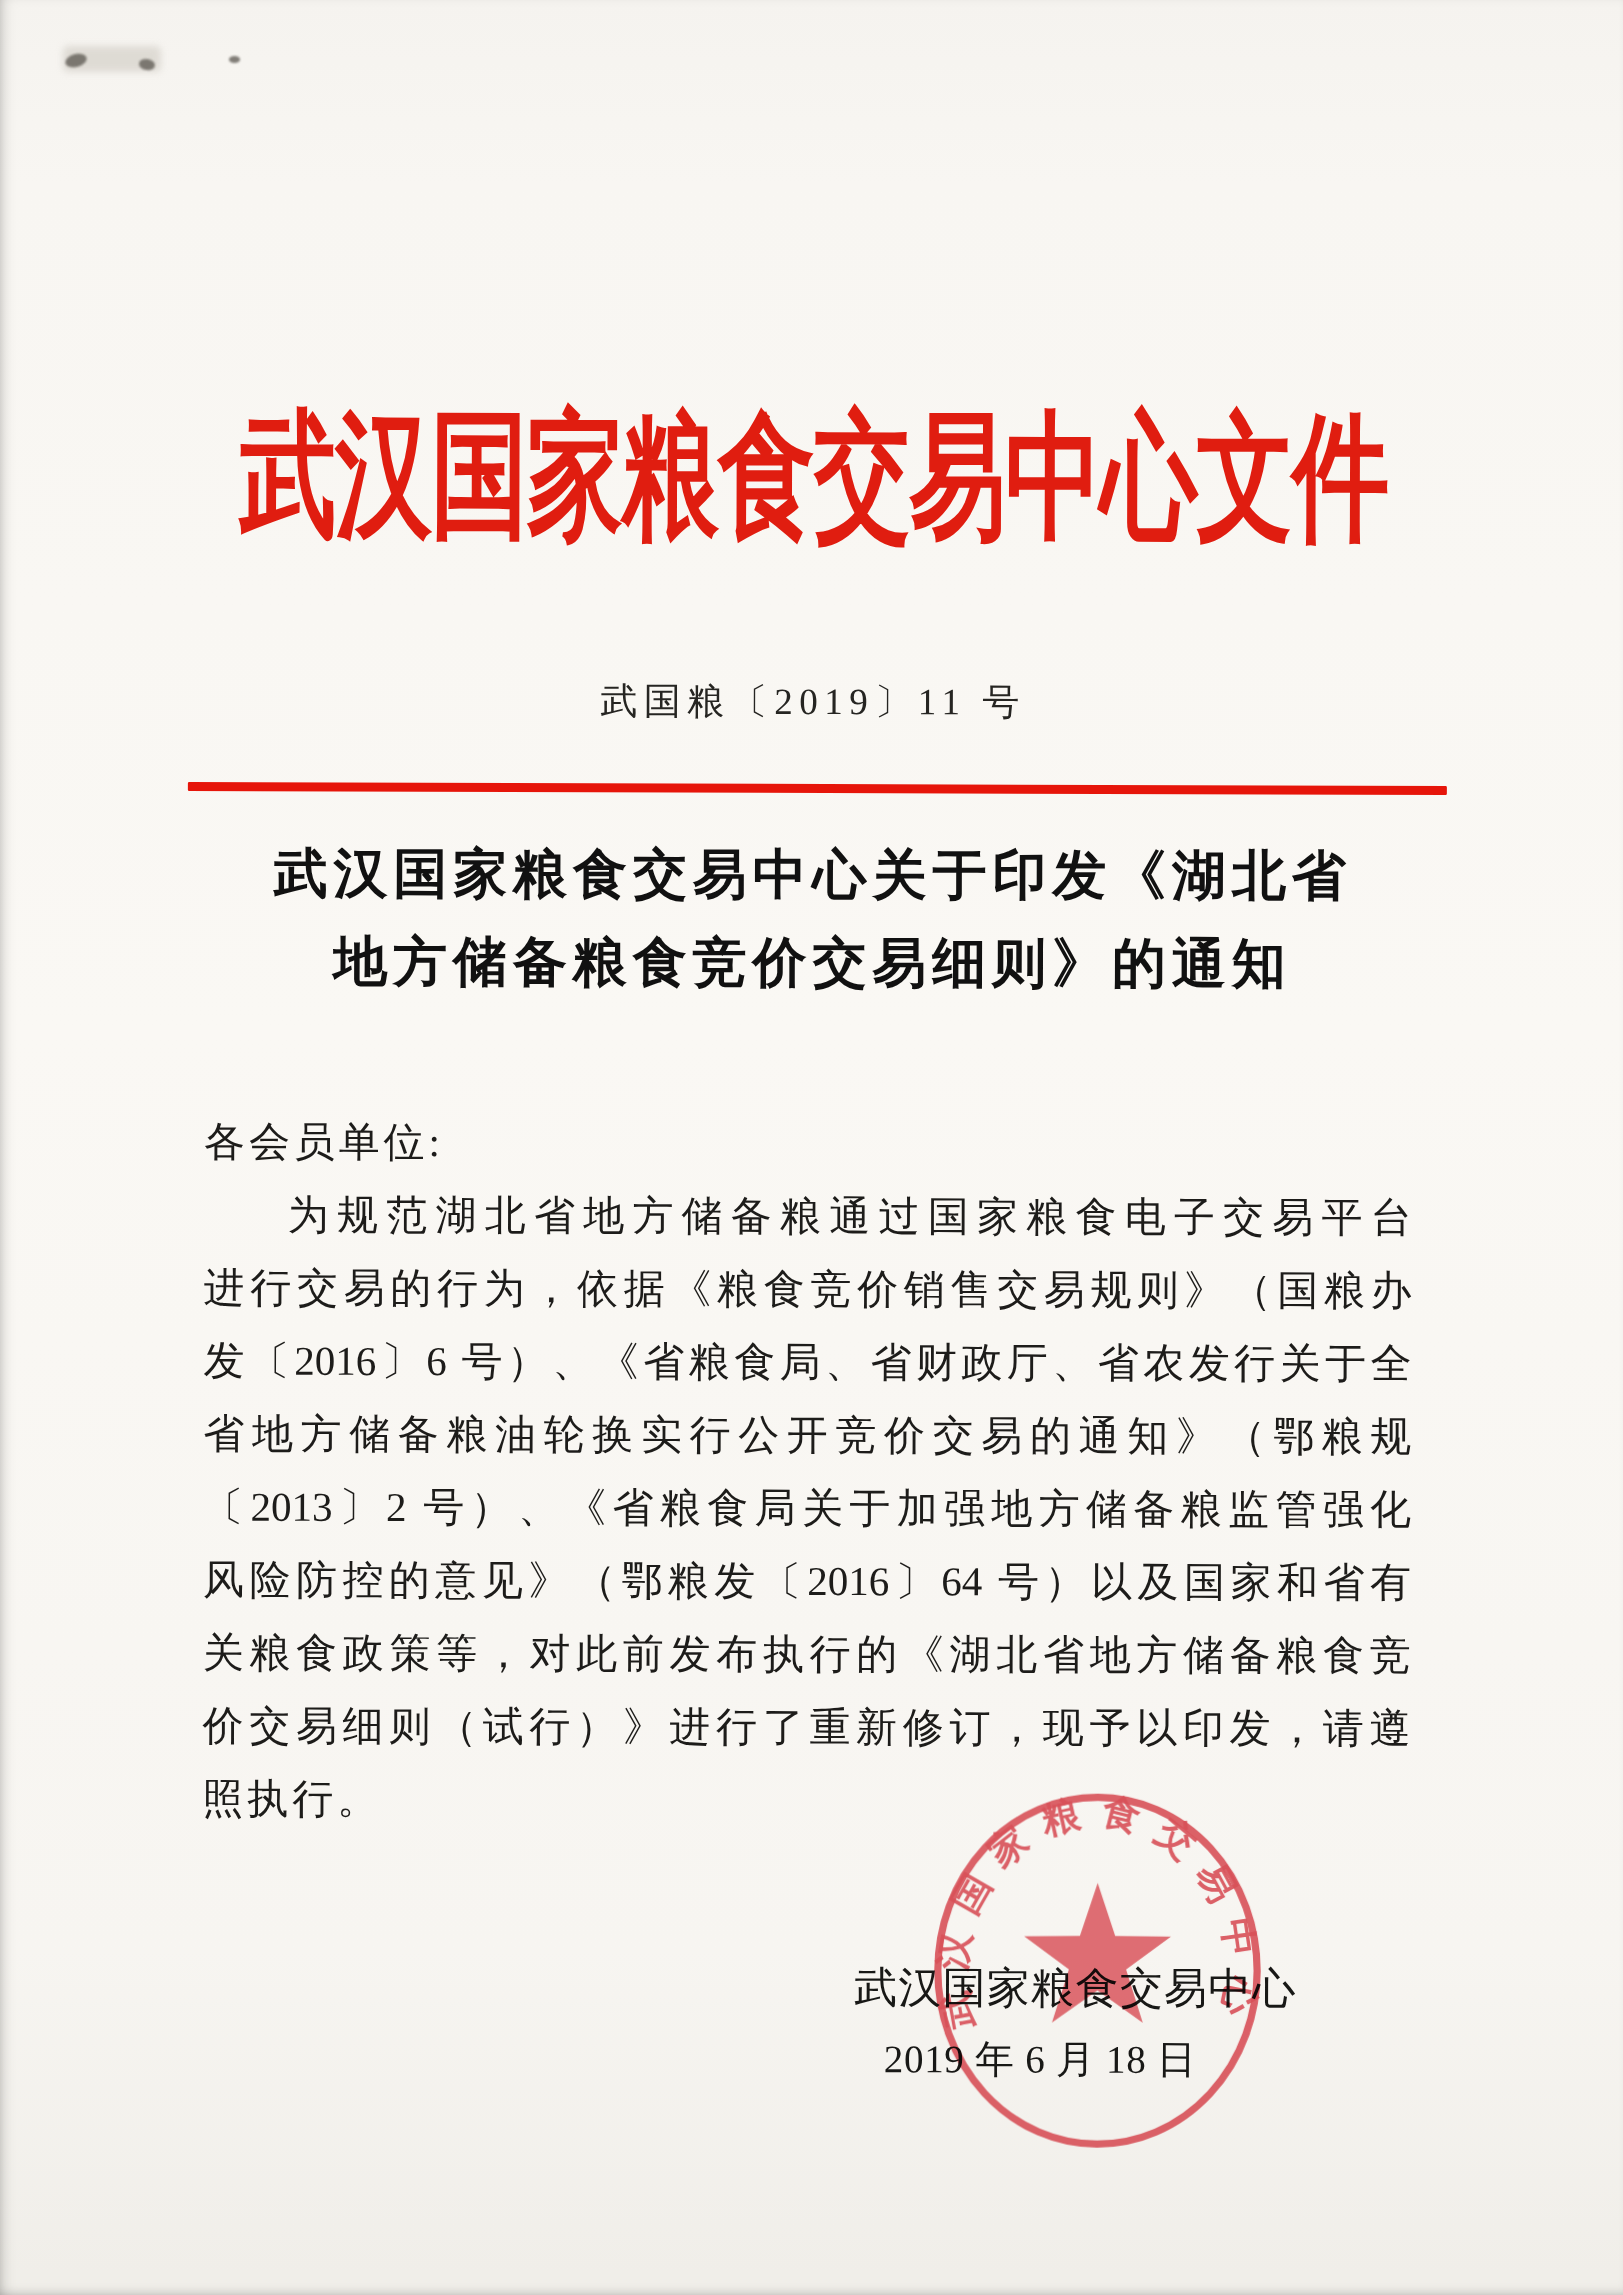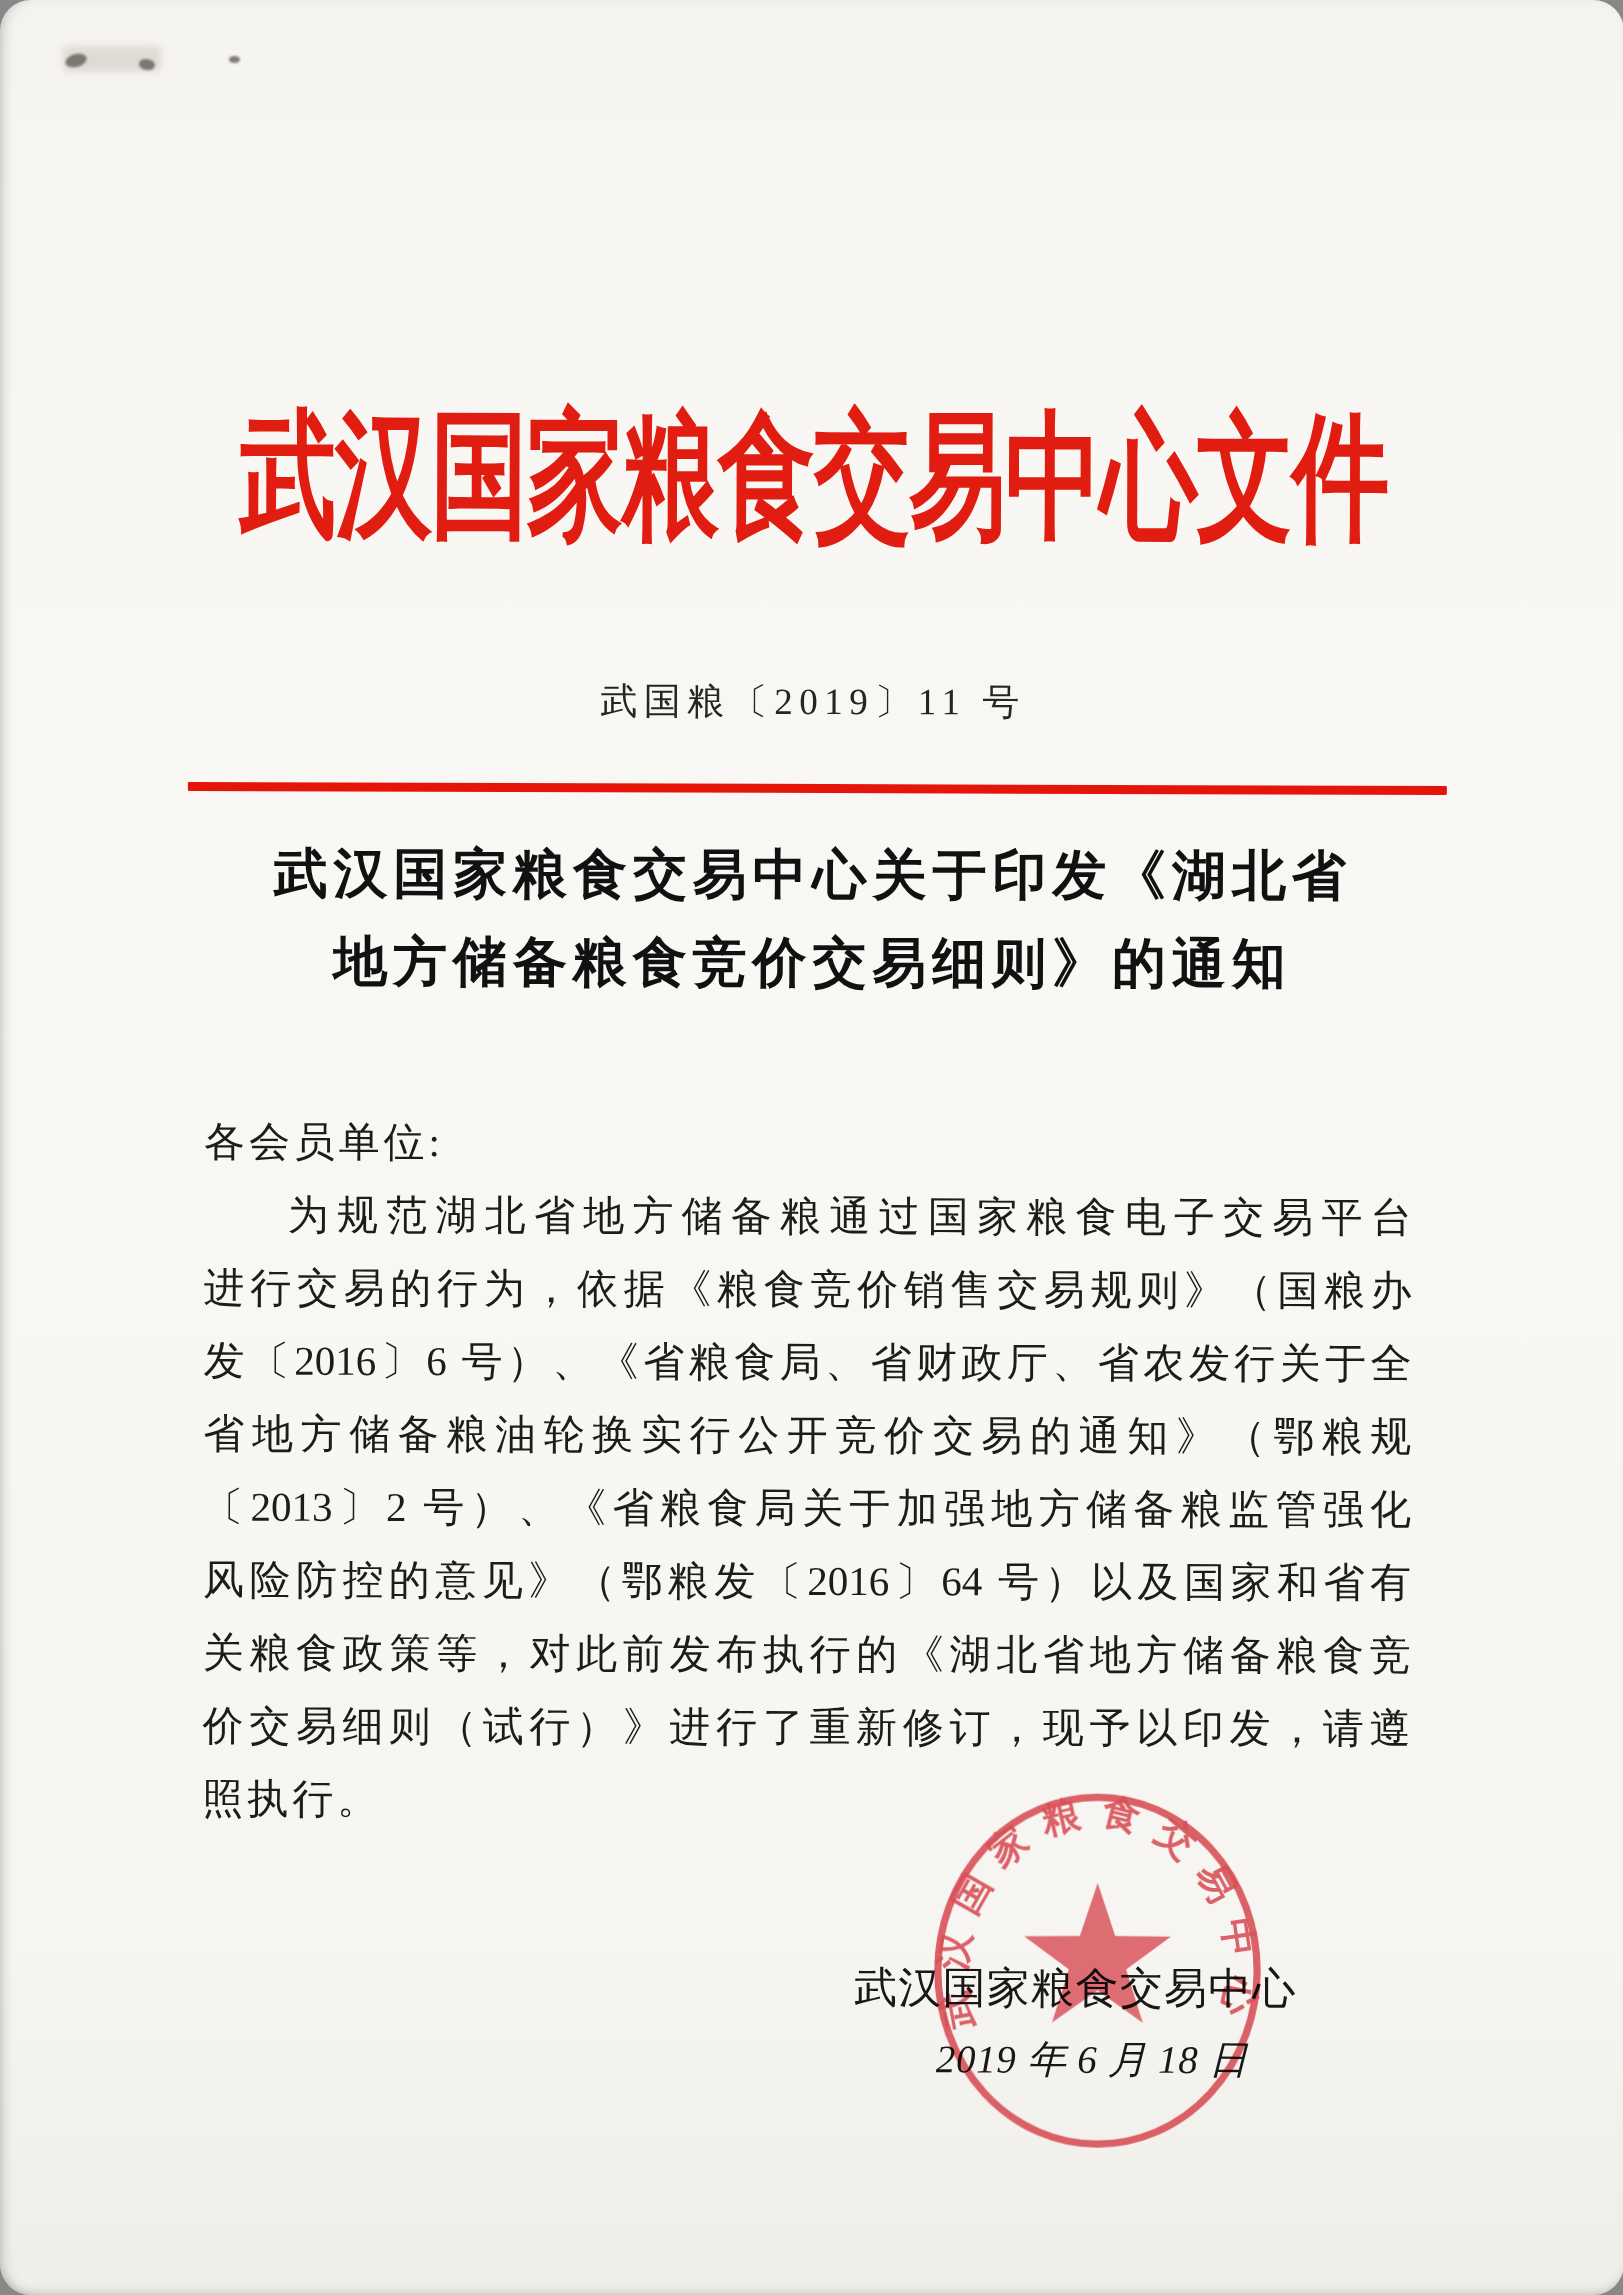--- a/index.html
+++ b/index.html
@@ -6,21 +6,20 @@
   .page{
     position:relative;
     width:1624px;height:2295px;
     background:
       linear-gradient(180deg,#f5f3ef 0%,#f8f6f2 8%,#faf8f4 45%,#f7f5f1 85%,#f0eee9 99%),
       #f7f5f1;
     overflow:hidden;
     font-family:"Liberation Serif","DejaVu Serif",serif;
     color:#21201e;
     box-shadow:inset 9.2px 0 14.4px -9.2px rgba(0,0,0,.25), inset 0 -6.5px 11.8px -6.5px rgba(0,0,0,.22);
-    border-radius:31px;
   }
   .content{position:absolute;inset:0;transform:rotate(0.14deg);}
   
   .artifact{position:absolute;background:#5a564f;border-radius:50%;filter:blur(1.3px);opacity:.75;}
   .a1{left:65px;top:54px;width:22px;height:13px;transform:rotate(-15deg);}
   .a2{left:139px;top:59px;width:15.7px;height:10.5px;transform:rotate(10deg);}
   .a3{left:229px;top:56px;width:10.5px;height:6.5px;}
   .a4{left:63px;top:46px;width:98px;height:26px;background:#d9d5ce;border-radius:5.2px;filter:blur(3.9px);opacity:.8;}
 
   .masthead{
@@ -53,22 +52,22 @@
   .salutation{height:73px;line-height:73px;text-align:left;letter-spacing:3.9px;}
   .body-line{height:73px;line-height:73px;text-align:justify;text-align-last:justify;}
   .body-line.first{text-indent:0;padding-left:84px;}
   .body-line.last{text-align:left;text-align-last:left;letter-spacing:3.9px;}
 
   .signature{
     position:absolute;left:856px;top:1962px;width:439px;height:52px;line-height:52px;
     font-size:43px;letter-spacing:1.3px;color:#181816;white-space:nowrap;z-index:2;
   }
   .sigdate{
-    position:absolute;left:938px;top:2033px;width:367px;height:52px;line-height:52px;
-    font-size:39px;letter-spacing:0.7px;color:#181816;white-space:nowrap;z-index:2;font-style:italic;
+    position:absolute;left:886px;top:2033px;width:367px;height:52px;line-height:52px;
+    font-size:39px;letter-spacing:0.7px;color:#181816;white-space:nowrap;z-index:2;
   }
   .stamp{
     position:absolute;left:932px;top:1788px;width:335px;height:364px;z-index:3;
     mix-blend-mode:multiply;filter:blur(0.4px);opacity:.93;
   }
   .stamp text{font-family:"Liberation Serif","DejaVu Serif",serif;font-weight:700;}
 </style>
 </head>
 <body>
 

